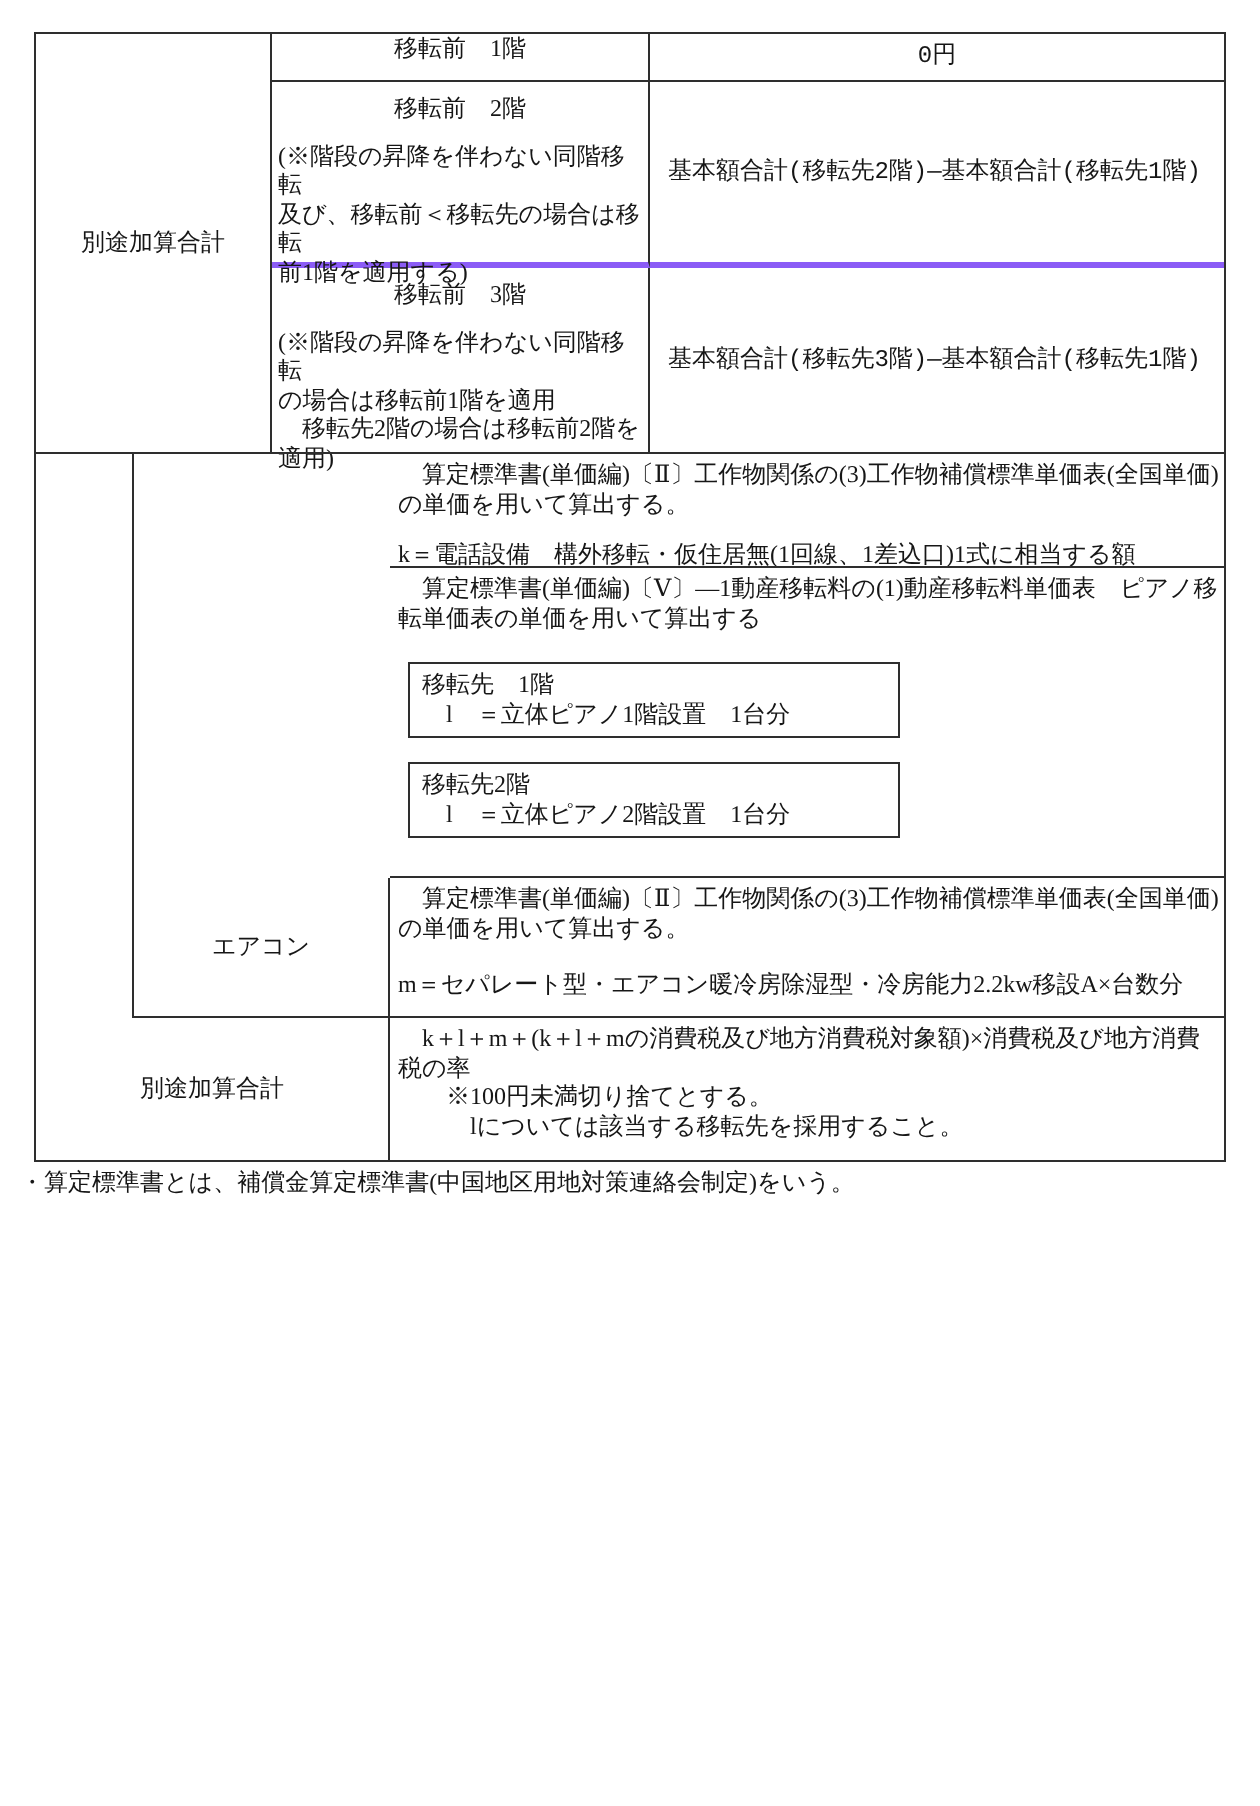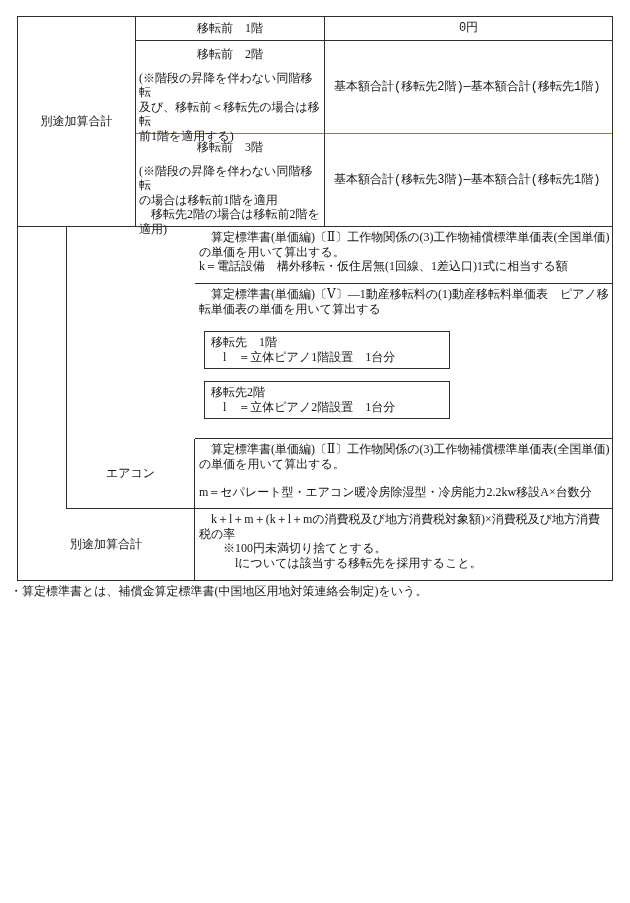--- a/index.html
+++ b/index.html
@@ -16,22 +16,22 @@
     display:grid; grid-template-columns:118px 189px 1fr;
     grid-template-rows:24px 93px 92px;
   }
   .t1 .group-label {
     grid-column:1; grid-row:1/4; border-right:1px solid #2e2e2e;
     display:flex; align-items:center; justify-content:center;
   }
   .t1 .mid { grid-column:2; border-right:1px solid #2e2e2e; height:100%; }
   .t1 .amt { grid-column:3; height:100%; display:flex; align-items:center;font-family:Liberation Mono, monospace; }
   .t1 .r1 { border-bottom:1px solid #2e2e2e; }
-  .t1 .r2 { border-bottom:1px solid #8b5cf6; }
-  .t1 .mid.cells-center { display:flex; align-items:center; justify-content:center; }
+  .t1 .r2 { border-bottom:3px solid #8b5cf6; }
+  .t1 .mid.cells-center { display:flex; justify-content:center; }
   .t1 .amt.center { justify-content:center; }
   .t1 .amt.left { padding-left:9px; }
   .floor-title { text-align:center; margin-top:6px; }
   .floor-note { white-space:pre-line; text-align:left; padding:0 2px 0 3px; margin-top:9px; }
   
   .t2 {
     position:absolute; left:17px; top:226px; width:596px;
     border:1px solid #2e2e2e;
     display:grid; grid-template-columns:49px 128px 1fr;
     grid-template-rows:57px 155px 70px 71px;
@@ -41,21 +41,21 @@
     grid-column:2; border-right:1px solid #2e2e2e; height:100%;
     display:flex; align-items:center; justify-content:center;
   }
   .t2 .cnt { grid-column:3; height:100%; padding:3px 1px 0 4px; overflow:hidden; }
   .t2 .rb { border-bottom:1px solid #2e2e2e; }
   .t2 .total-label {
     grid-column:1/3; grid-row:4; border-right:1px solid #2e2e2e;
     display:flex; align-items:center; justify-content:center;
   }
   .para { white-space:pre-line; }
-  .formula { white-space:pre-line; }
+  .formula { white-space:pre-line; margin-top:11px; }
   .formula.air { margin-top:14px; }
   .pbox {
     width:246px; margin-left:5px; border:1px solid #2e2e2e;
     padding:3px 2px 4px 6px; white-space:pre-line;
   }
   .pbox.first { margin-top:15px; }
   .pbox.second { margin-top:12px; }
   .total-body { white-space:pre-line; }
   
   .footnote { position:absolute; left:10px; top:584px; white-space:pre-line; }

